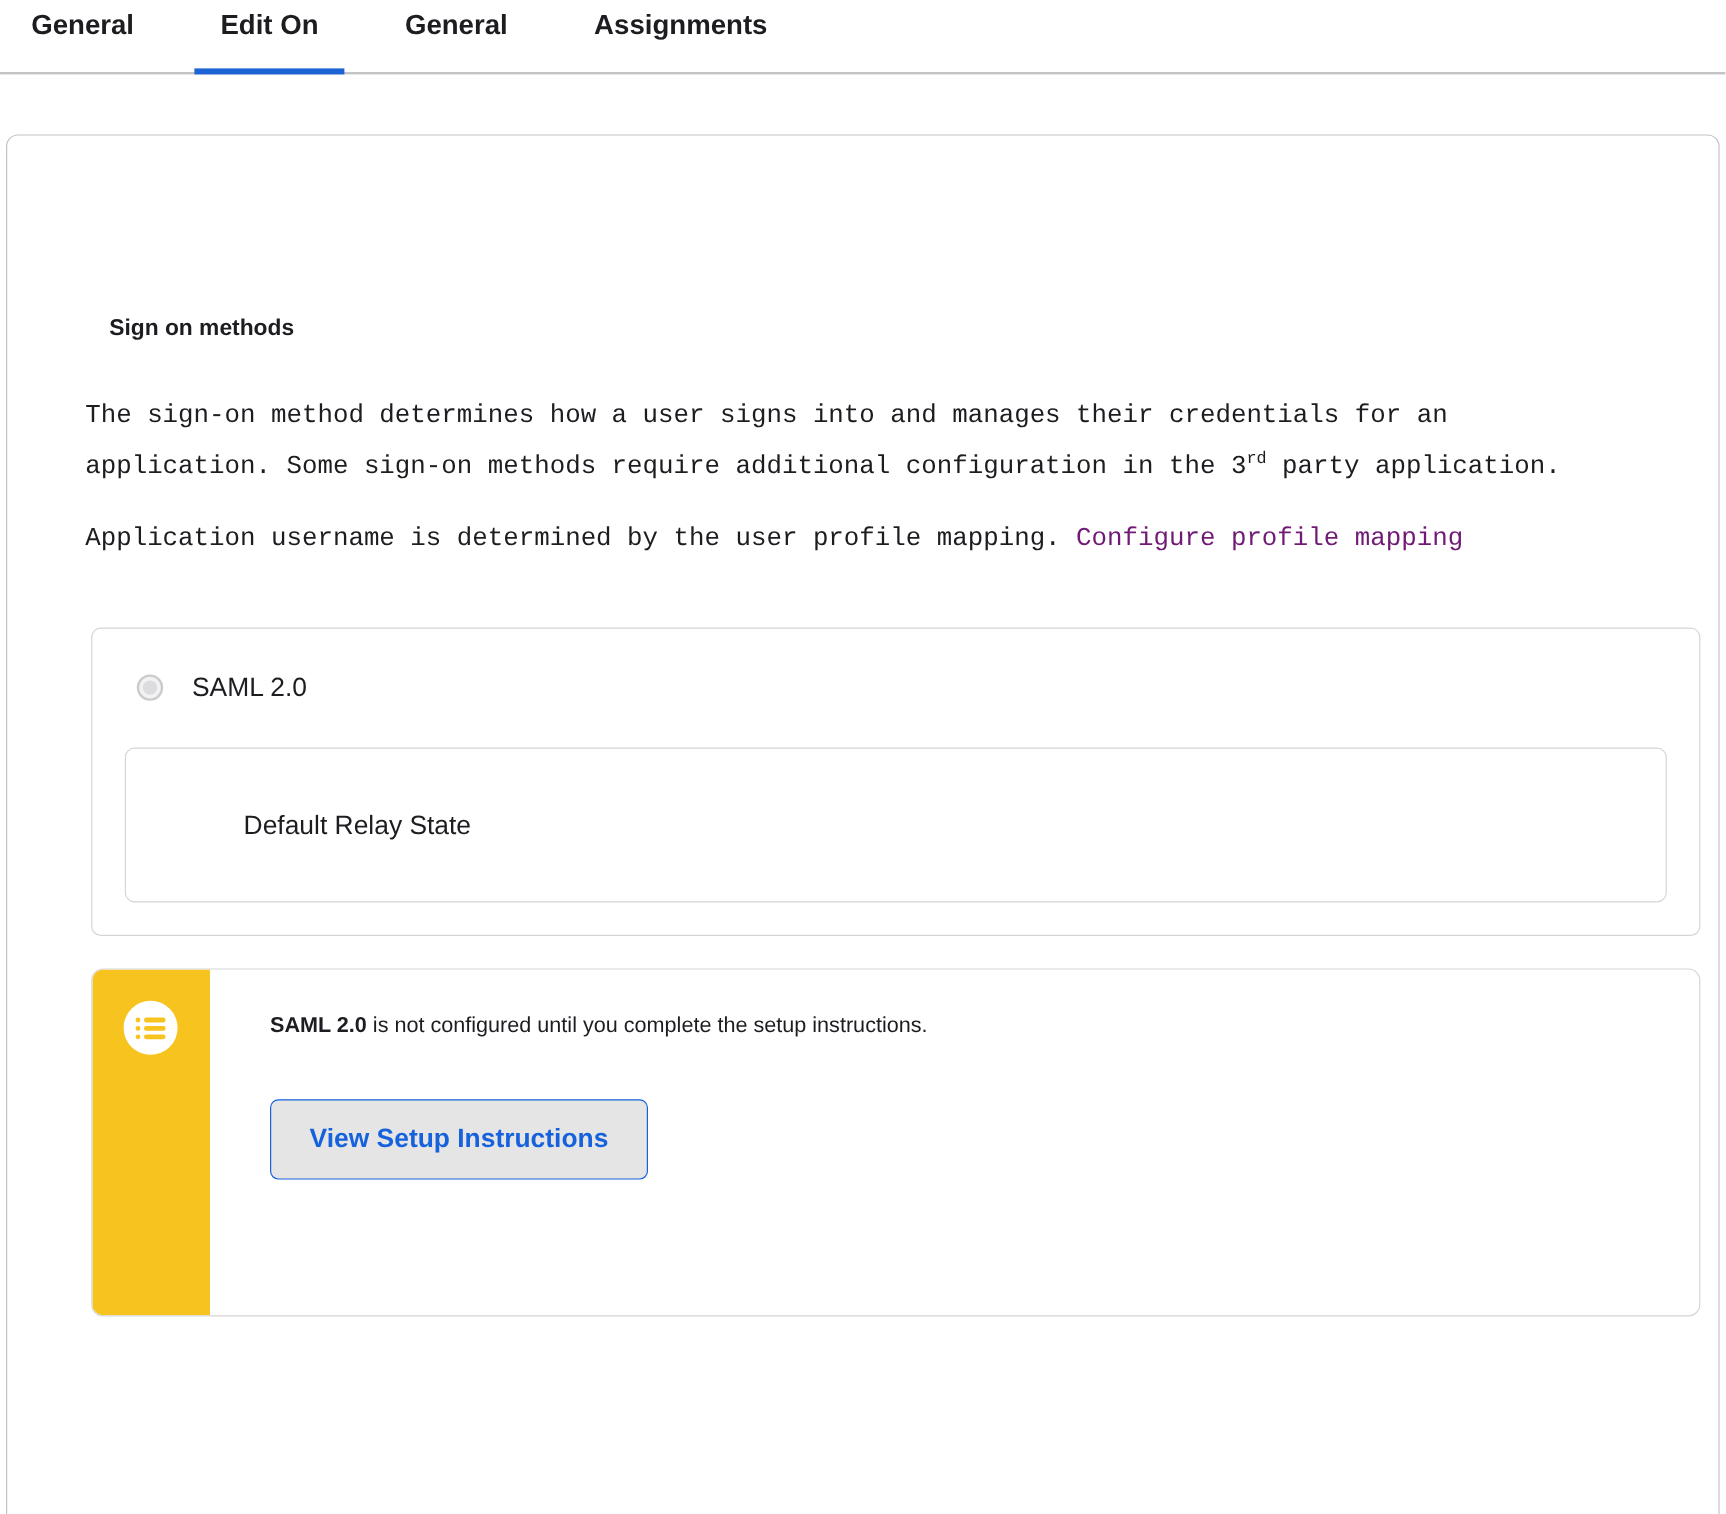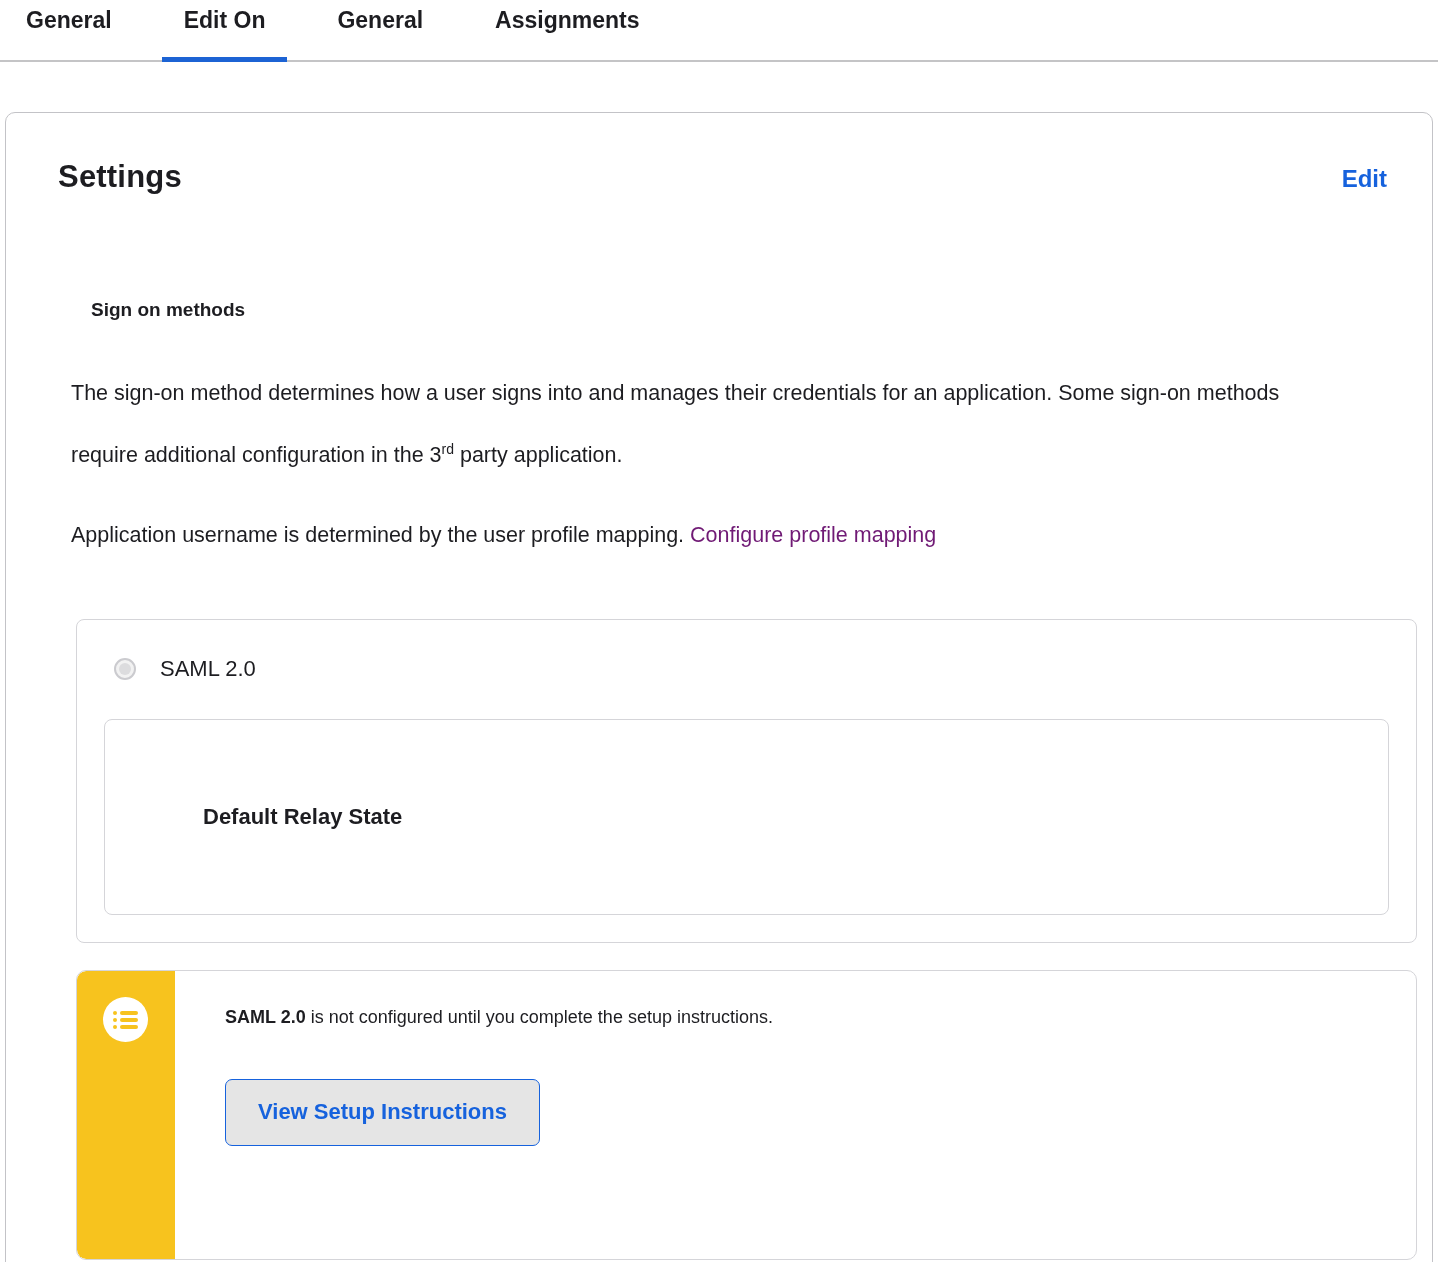--- a/index.html
+++ b/index.html
@@ -68,22 +68,23 @@
     padding-left: 18px;
   }
   .section-heading {
     font-size: 19px;
     font-weight: bold;
     margin-left: 20px;
   }
   .para {
     margin-top: 44px;
     font-size: 21.5px;
-    line-height: 56px;
+    line-height: 36px;
     max-width: 1240px;
+    font-family: Liberation Mono, monospace;
   }
   .para.second { margin-top: 24px; }
   sup { font-size: 14px; }
   .text-link {
     color: #701a75;
     cursor: pointer;
     text-decoration: none;
   }
   
   .saml-box {
@@ -117,25 +118,24 @@
     background: #dcdcde;
   }
   .radio-label {
     margin-left: 24px;
     font-size: 22px;
   }
   .relay-box {
     margin-top: 37px;
     border: 1px solid #d5d5d9;
     border-radius: 8px;
-    height: 196px;
+    height: 129px;
     display: flex;
     align-items: center;
     padding-left: 98px;
-    font-weight: bold;
   }
   .relay-label { font-size: 22px; }
   
   .warning-box {
     margin-top: 27px;
     margin-left: 5px;
     width: 1341px;
     height: 290px;
     border: 1px solid #d5d5d9;
     border-radius: 10px;
@@ -196,24 +196,20 @@
 <body>
 
 <div class="tabbar">
   <div class="tab">General</div>
   <div class="tab active">Edit On</div>
   <div class="tab">General</div>
   <div class="tab">Assignments</div>
 </div>
 
 <div class="card">
-  <div class="card-header">
-    <div class="card-title">Settings</div>
-    <a class="edit-link">Edit</a>
-  </div>
 
   <div class="section">
     <div class="section-heading">Sign on methods</div>
 
     <p class="para"><span>The sign-on method determines how a user signs into and manages their credentials for an application. Some sign-on methods require additional configuration in the 3</span><sup>rd</sup><span> party application.</span></p>
 
     <p class="para second"><span>Application username is determined by the user profile mapping. </span><a class="text-link">Configure profile mapping</a></p>
 
     <div class="saml-box">
       <div class="radio-row">

